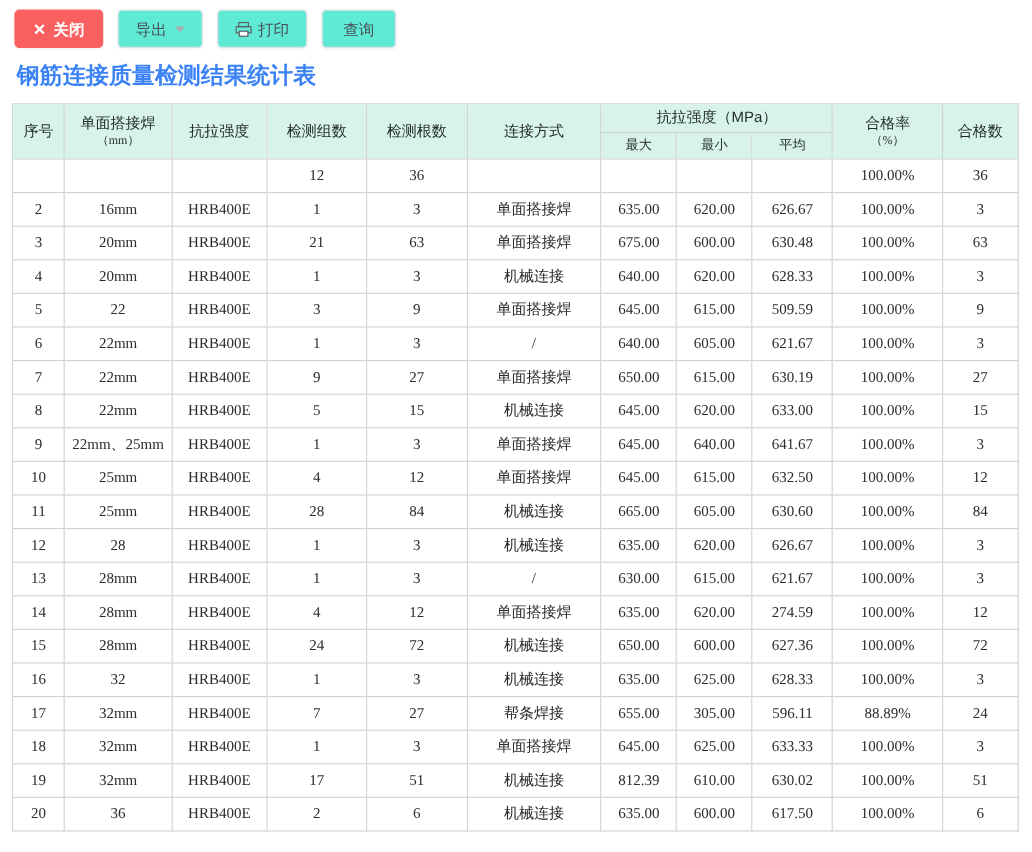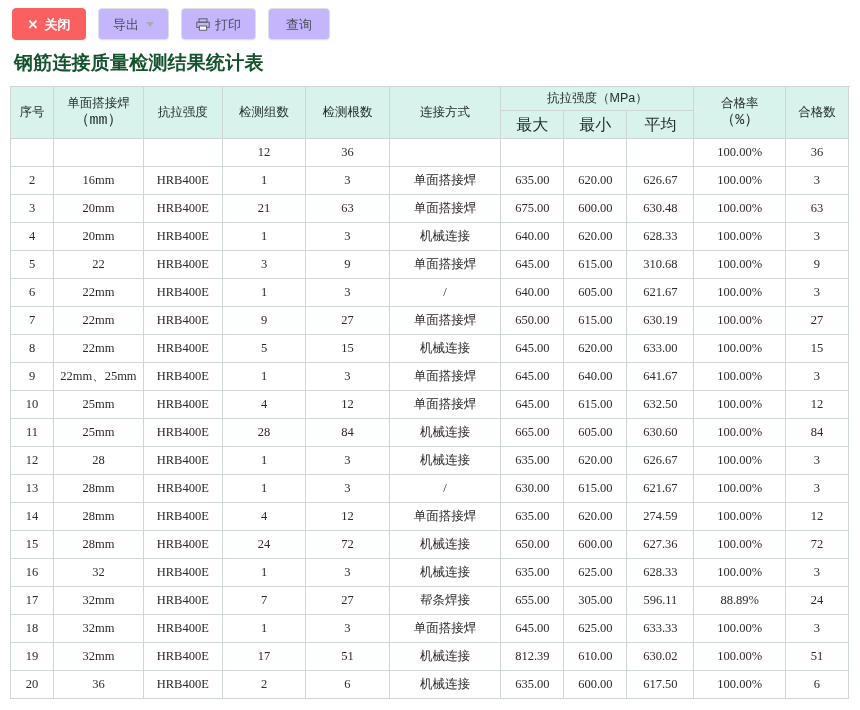--- a/index.html
+++ b/index.html
@@ -24,21 +24,21 @@
     min-width: 62px;
     padding: 0 14px;
     display: inline-flex;
     align-items: center;
     justify-content: center;
     gap: 5px;
     font-size: 13px;
     line-height: 1;
     border-radius: 4px;
     border: 1px solid #dcdfe6;
-    background: #c4b5fd;
+    background: #5eead4;
     color: #4a4f57;
     cursor: pointer;
     white-space: nowrap;
     box-shadow: 0 1px 1px rgba(0,0,0,0.04);
   }
   .btn-danger {
     background: #fb6060;
     border-color: #fb6060;
     color: #ffffff;
     font-weight: 600;
@@ -59,21 +59,21 @@
     margin-right: 1px;
   }
   .icon-printer { display: inline-block; width: 14px; height: 13px; position: relative; }
   .icon-printer svg { display: block; }
 
   
   .page-title {
     margin: 2px 0 10px 14px;
     font-size: 19px;
     font-weight: 700;
-    color: #14532d;
+    color: #3b82f6;
     letter-spacing: 0.2px;
   }
 
   
   .table-wrap {
     margin: 0 10px;
     border: 1px solid #cfd6d6;
     border-right: none;
     border-bottom: none;
     width: 840px;
@@ -96,30 +96,30 @@
     white-space: nowrap;
   }
   table.grid thead th {
     background: #d8f2ec;
     color: #1f2a28;
     font-family: "Liberation Sans", "DejaVu Sans", sans-serif;
     font-size: 12.5px;
     line-height: 1.35;
     padding: 3px 2px;
   }
-  table.grid thead th.sub { font-size: 16px; }
+  table.grid thead th.sub { font-size: 11px; }
   table.grid tbody td {
     height: 28px;
     background: #ffffff;
     font-family: "Liberation Serif", "DejaVu Serif", serif;
     font-size: 12.5px;
     color: #2b2b2b;
   }
   .hdr-two-line { display: block; line-height: 1.3; }
-  .unit { font-family: Liberation Mono, monospace; font-size: 15px; }
+  .unit { font-family: Liberation Serif, serif; font-size: 10px; }
 </style>
 </head>
 <body>
 
 <div class="toolbar">
   <button class="btn btn-danger">
     <span class="xmark">✕</span>
     <span>关闭</span>
   </button>
 
@@ -240,21 +240,21 @@
         </tr>
         <tr>
           <td>5</td>
           <td>22</td>
           <td>HRB400E</td>
           <td>3</td>
           <td>9</td>
           <td>单面搭接焊</td>
           <td>645.00</td>
           <td>615.00</td>
-          <td>310.68</td>
+          <td>509.59</td>
           <td>100.00%</td>
           <td>9</td>
         </tr>
         <tr>
           <td>6</td>
           <td>22mm</td>
           <td>HRB400E</td>
           <td>1</td>
           <td>3</td>
           <td>/</td>

